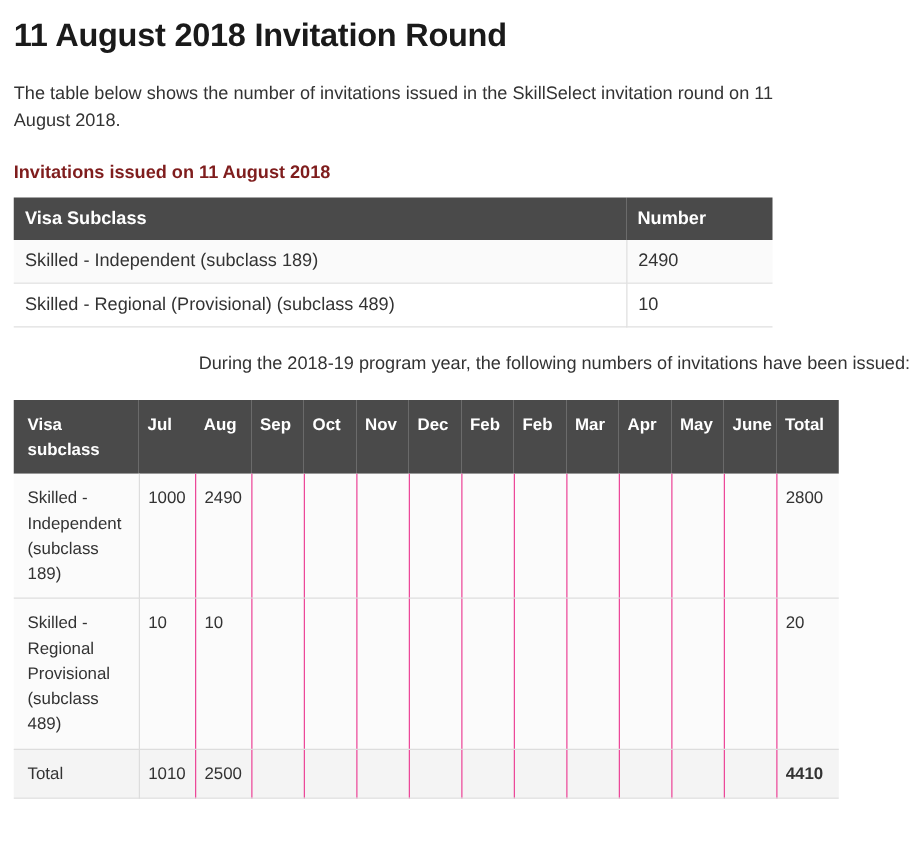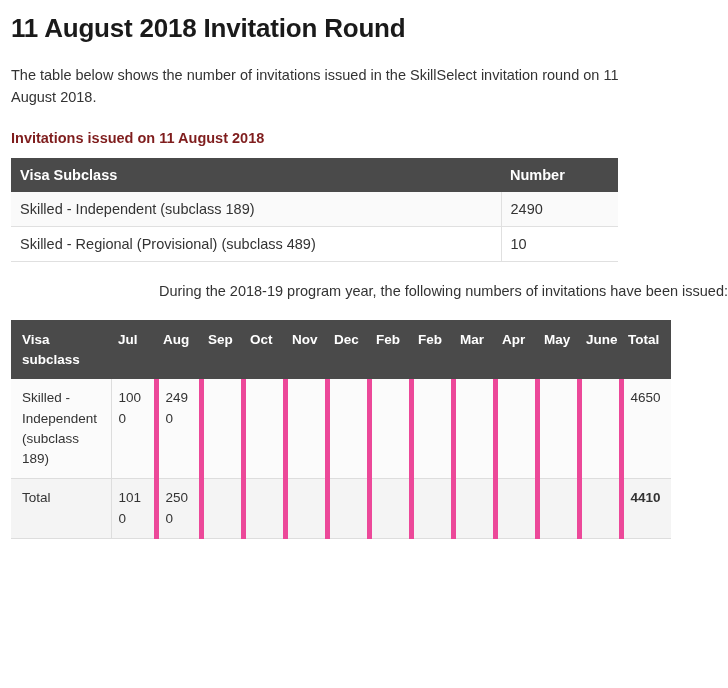--- a/index.html
+++ b/index.html
@@ -101,21 +101,21 @@
     vertical-align: top;
     line-height: 1.45;
   }
   table.t2 thead th.h-first {
     padding-left: 11px;
   }
   table.t2 tbody td {
     font-size: 13.5px;
     padding: 9px 6px 9px 7px;
     border-bottom: 1px solid #dddddd;
-    border-right: 5px solid #ec4899;
+    border-right: 1px solid #ec4899;
     background: #fbfbfb;
     color: #333333;
     vertical-align: top;
     line-height: 1.5;
     word-wrap: break-word;
   }
   table.t2 tbody td.c-first {
     padding-left: 11px;
     border-right: 1px solid #dddddd;
   }
@@ -219,23 +219,39 @@
         <td></td>
         <td></td>
         <td></td>
         <td></td>
         <td></td>
         <td></td>
         <td></td>
         <td></td>
         <td></td>
         <td></td>
-        <td>4650</td>
-      </tr>
-
+        <td>2800</td>
+      </tr>
+
+      <tr>
+        <td class="c-first">Skilled - Regional Provisional (subclass 489)</td>
+        <td>10</td>
+        <td>10</td>
+        <td></td>
+        <td></td>
+        <td></td>
+        <td></td>
+        <td></td>
+        <td></td>
+        <td></td>
+        <td></td>
+        <td></td>
+        <td></td>
+        <td>20</td>
+      </tr>
 
       <tr class="total-row">
         <td class="c-first">Total</td>
         <td>1010</td>
         <td>2500</td>
         <td></td>
         <td></td>
         <td></td>
         <td></td>
         <td></td>

